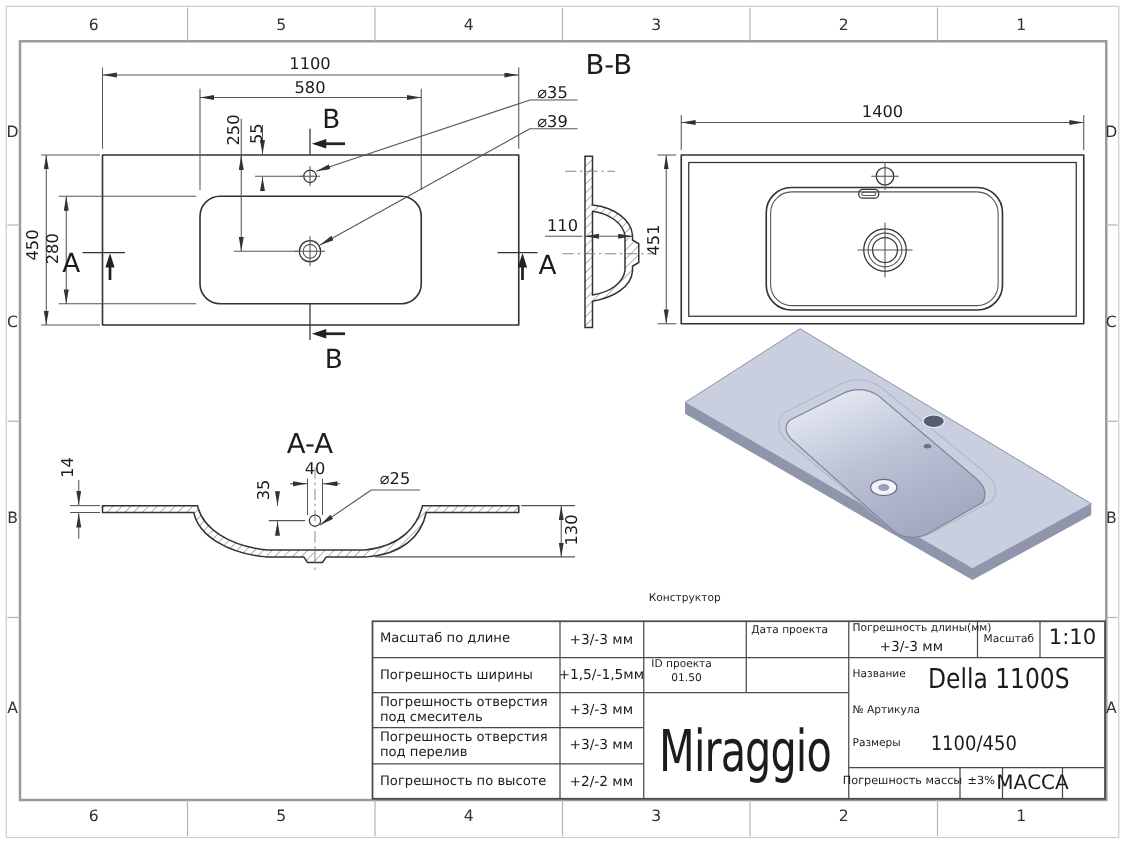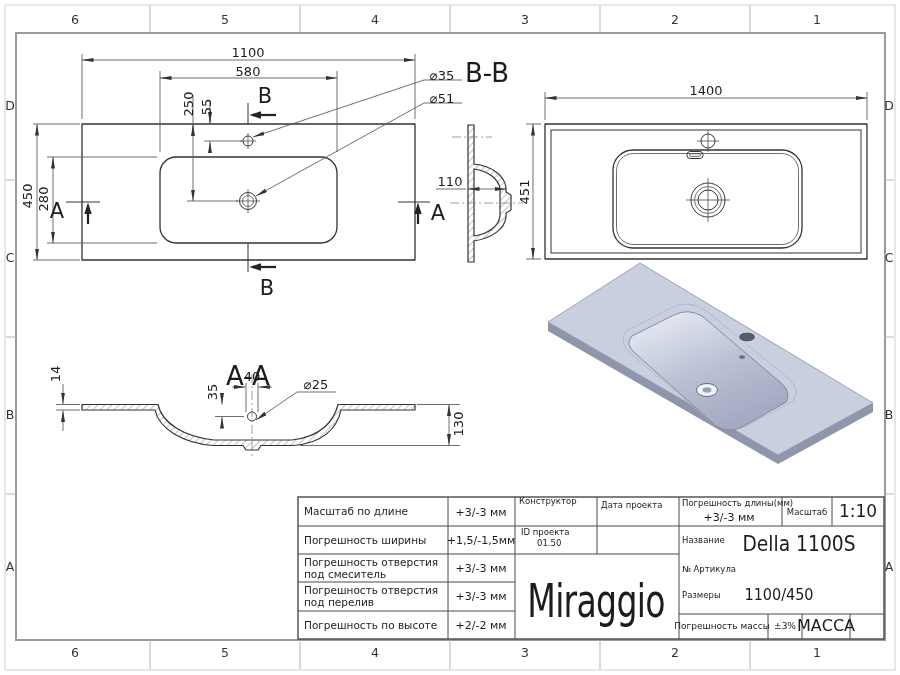--- a/index.html
+++ b/index.html
@@ -12,21 +12,21 @@
   .cl{stroke:#777;stroke-width:.7;fill:none;stroke-dasharray:9 3 2 3;}
   .tbl{stroke:#4a4a4a;stroke-width:1;fill:none;}
   .frame{stroke:#9a9a9a;stroke-width:2;fill:none;}
   .edge{stroke:#cfcfcf;stroke-width:1;fill:none;}
   .tick{stroke:#b5b5b5;stroke-width:1;}
   .lbl{position:absolute;white-space:nowrap;line-height:1;font-size:13px;
        transform:translate(-50%,-50%);}
   .rot{transform:translate(-50%,-50%) rotate(-90deg);}
   .la{transform:translate(0,-50%);}
   .big{font-size:21px;}
-  .ttl{font-size:26px;margin-top:20px;}
+  .ttl{font-size:22px;}
   .grid{font-size:12.5px;color:#333;}
   .sm{font-size:8.5px;}
   .tl{font-size:10.5px;line-height:1.18;white-space:normal;width:142px;
       transform:translate(0,-50%);}
   .val{font-size:11px;}
   .scale{font-size:17px;}
   .name{font-size:22px;transform:translate(-50%,-50%) scaleX(.85);}
   .size{font-size:16px;transform:translate(-50%,-50%) scaleX(.9);}
   .logo{font-size:46px;letter-spacing:-1px;transform:translate(-50%,-50%) scaleX(.72);}
 </style>
@@ -237,21 +237,21 @@
 <span class="lbl grid" style="left:889px;top:415px">B</span>
 <span class="lbl grid" style="left:889px;top:567px">A</span>
 
 <span class="lbl" style="left:248px;top:52px">1100</span>
 <span class="lbl" style="left:248px;top:71px">580</span>
 <span class="lbl rot" style="left:188px;top:104px">250</span>
 <span class="lbl rot" style="left:206px;top:107px">55</span>
 <span class="lbl rot" style="left:27px;top:196px">450</span>
 <span class="lbl rot" style="left:43px;top:199px">280</span>
 <span class="lbl" style="left:442px;top:75px">⌀35</span>
-<span class="lbl" style="left:442px;top:98px">⌀51</span>
+<span class="lbl" style="left:442px;top:98px">⌀39</span>
 <span class="lbl big" style="left:265px;top:96px">B</span>
 <span class="lbl big" style="left:267px;top:288px">B</span>
 <span class="lbl big" style="left:57px;top:211px">A</span>
 <span class="lbl big" style="left:438px;top:213px">A</span>
 <span class="lbl" style="left:450px;top:181px">110</span>
 
 <span class="lbl ttl" style="left:487px;top:53px">B-B</span>
 <span class="lbl" style="left:706px;top:90px">1400</span>
 <span class="lbl rot" style="left:524px;top:192px">451</span>
 
@@ -266,21 +266,21 @@
 <span class="lbl tl" style="left:304px;top:540px">Погрешность ширины</span>
 <span class="lbl tl" style="left:304px;top:568px">Погрешность отверстия под смеситель</span>
 <span class="lbl tl" style="left:304px;top:596px">Погрешность отверстия под перелив</span>
 <span class="lbl tl" style="left:304px;top:625px">Погрешность по высоте</span>
 <span class="lbl val" style="left:481px;top:512px">+3/-3 мм</span>
 <span class="lbl val" style="left:481px;top:540px">+1,5/-1,5мм</span>
 <span class="lbl val" style="left:481px;top:568px">+3/-3 мм</span>
 <span class="lbl val" style="left:481px;top:596px">+3/-3 мм</span>
 <span class="lbl val" style="left:481px;top:625px">+2/-2 мм</span>
 
-<span class="lbl sm la" style="left:519px;top:501px">Конструктор</span>
+<span class="lbl sm la" style="left:519px;top:479px">Конструктор</span>
 <span class="lbl sm la" style="left:601px;top:505px">Дата проекта</span>
 <span class="lbl sm la" style="left:521px;top:532px">ID проекта</span>
 <span class="lbl sm la" style="left:537px;top:543px">01.50</span>
 <span class="lbl logo" style="left:596px;top:601px">Miraggio</span>
 
 <span class="lbl sm la" style="left:682px;top:503px">Погрешность длины(мм)</span>
 <span class="lbl val" style="left:729px;top:517px">+3/-3 мм</span>
 <span class="lbl sm" style="left:807px;top:512px">Масштаб</span>
 <span class="lbl scale" style="left:858px;top:511px">1:10</span>
 <span class="lbl sm la" style="left:682px;top:540px">Название</span>

